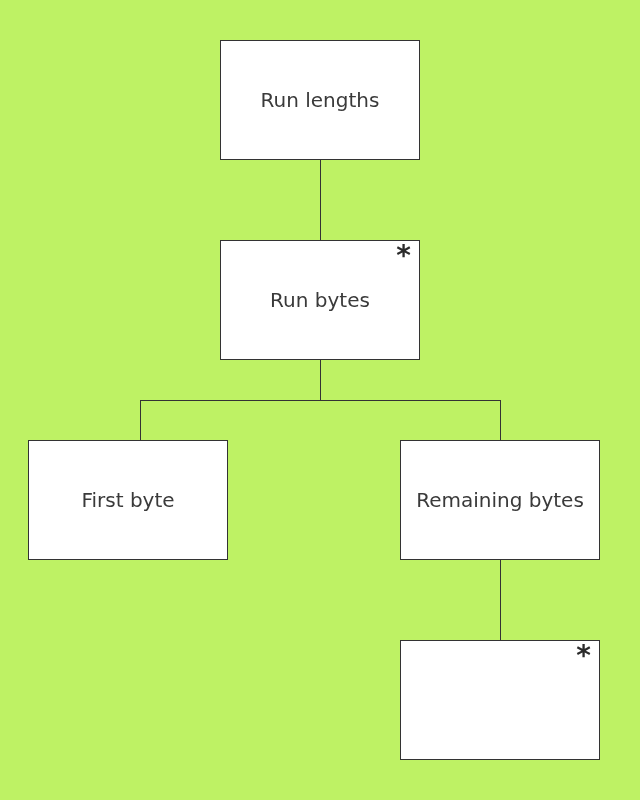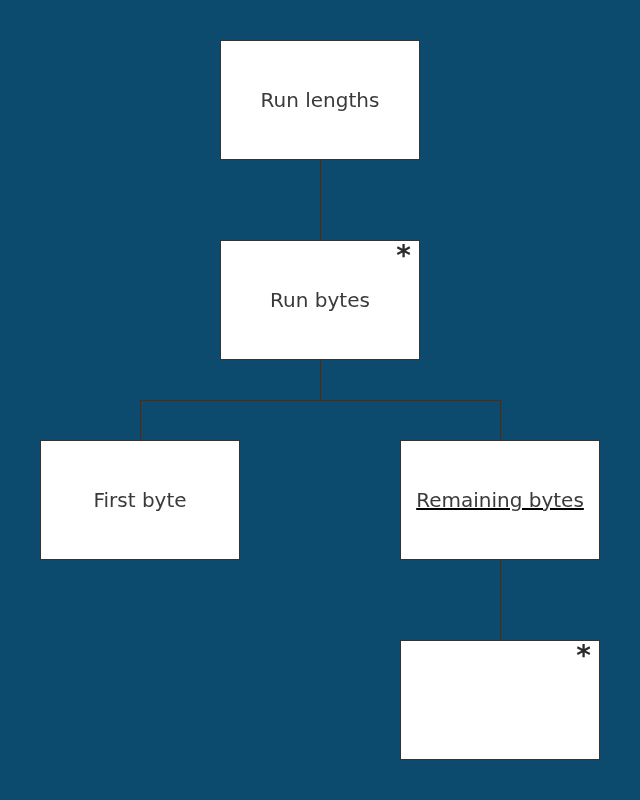--- a/index.html
+++ b/index.html
@@ -4,21 +4,21 @@
 <style>
   html, body {
     margin: 0;
     padding: 0;
     background: #ffffff;
   }
   .canvas {
     position: relative;
     width: 640px;
     height: 800px;
-    background: #0c4a6e;
+    background: #bef264;
     font-family: "DejaVu Sans", "Liberation Sans", sans-serif;
     overflow: hidden;
   }
   .node {
     position: absolute;
     width: 200px;
     height: 120px;
     box-sizing: border-box;
     border: 1px solid #333333;
     background: #ffffff;
@@ -40,22 +40,22 @@
     font-weight: bold;
     color: #2b2b2b;
   }
   .line {
     position: absolute;
     background: #333333;
   }
   
   #n-run-lengths     { left: 220px; top: 40px; }
   #n-run-length      { left: 220px; top: 240px; }
-  #n-first-byte      { left: 40px;  top: 440px; }
-  #n-remaining-bytes { left: 400px; top: 440px; text-decoration: underline; }
+  #n-first-byte      { left: 28px;  top: 440px; }
+  #n-remaining-bytes { left: 400px; top: 440px; }
   #n-remaining-byte  { left: 400px; top: 640px; }
   
   #c-top-drop    { left: 320px; top: 160px; width: 1px;   height: 80px; }
   #c-mid-drop    { left: 320px; top: 360px; width: 1px;   height: 41px; }
   #c-rail        { left: 140px; top: 400px; width: 361px; height: 1px; }
   #c-left-drop   { left: 140px; top: 400px; width: 1px;   height: 40px; }
   #c-right-drop  { left: 500px; top: 400px; width: 1px;   height: 40px; }
   #c-bottom-drop { left: 500px; top: 560px; width: 1px;   height: 80px; }
 </style>
 </head>

